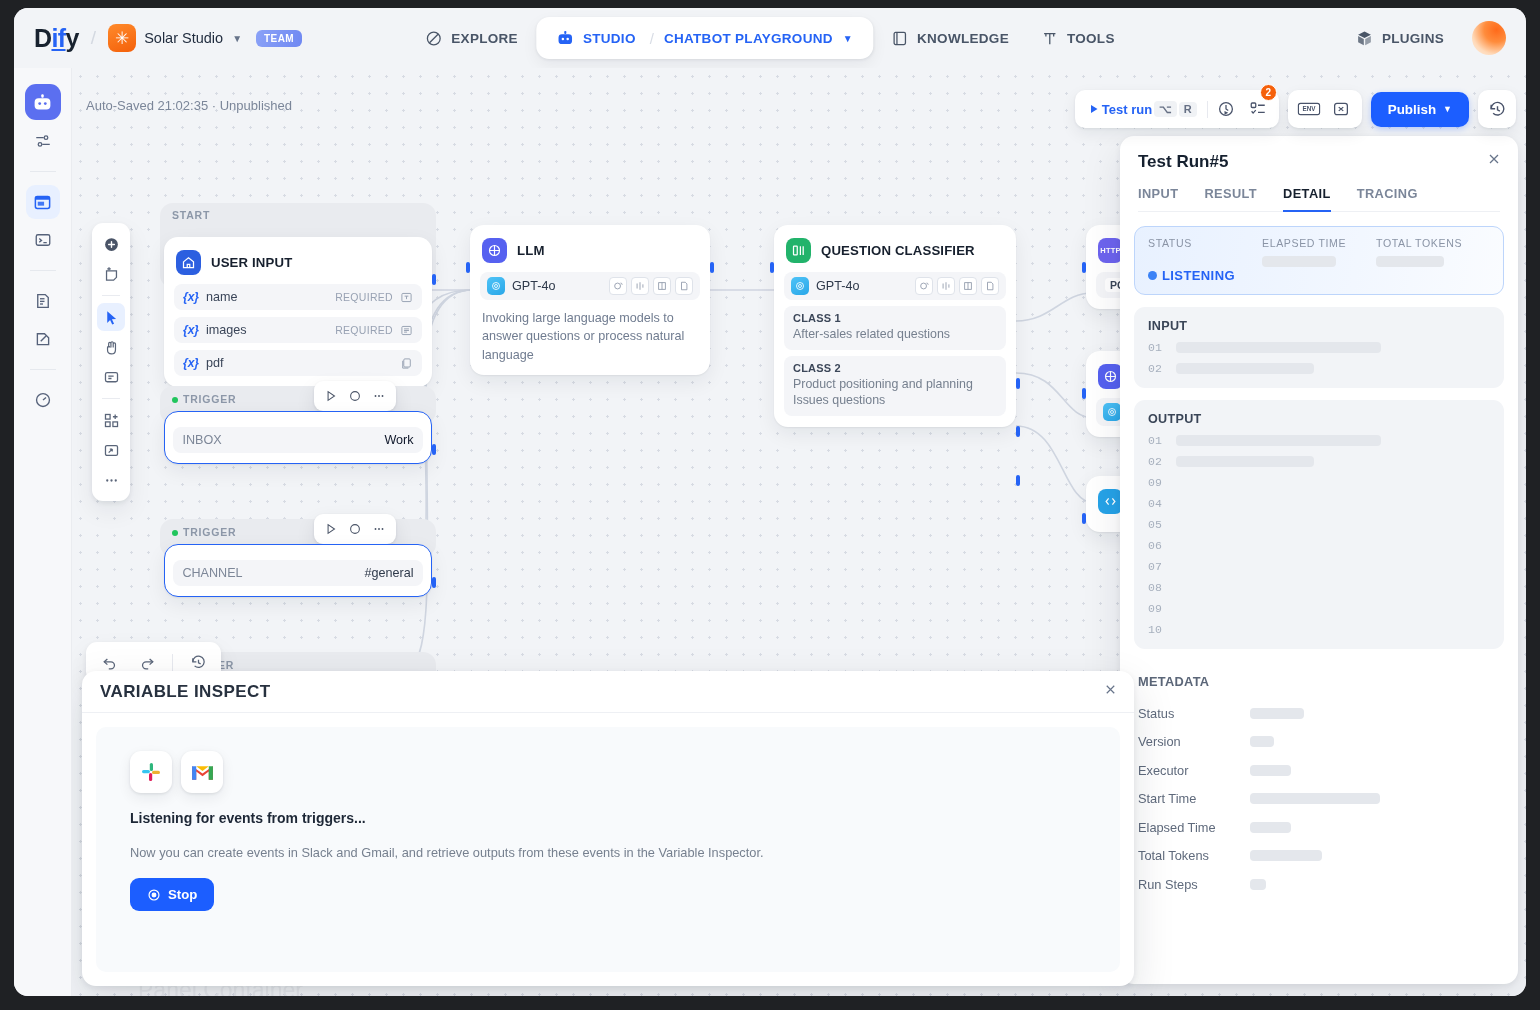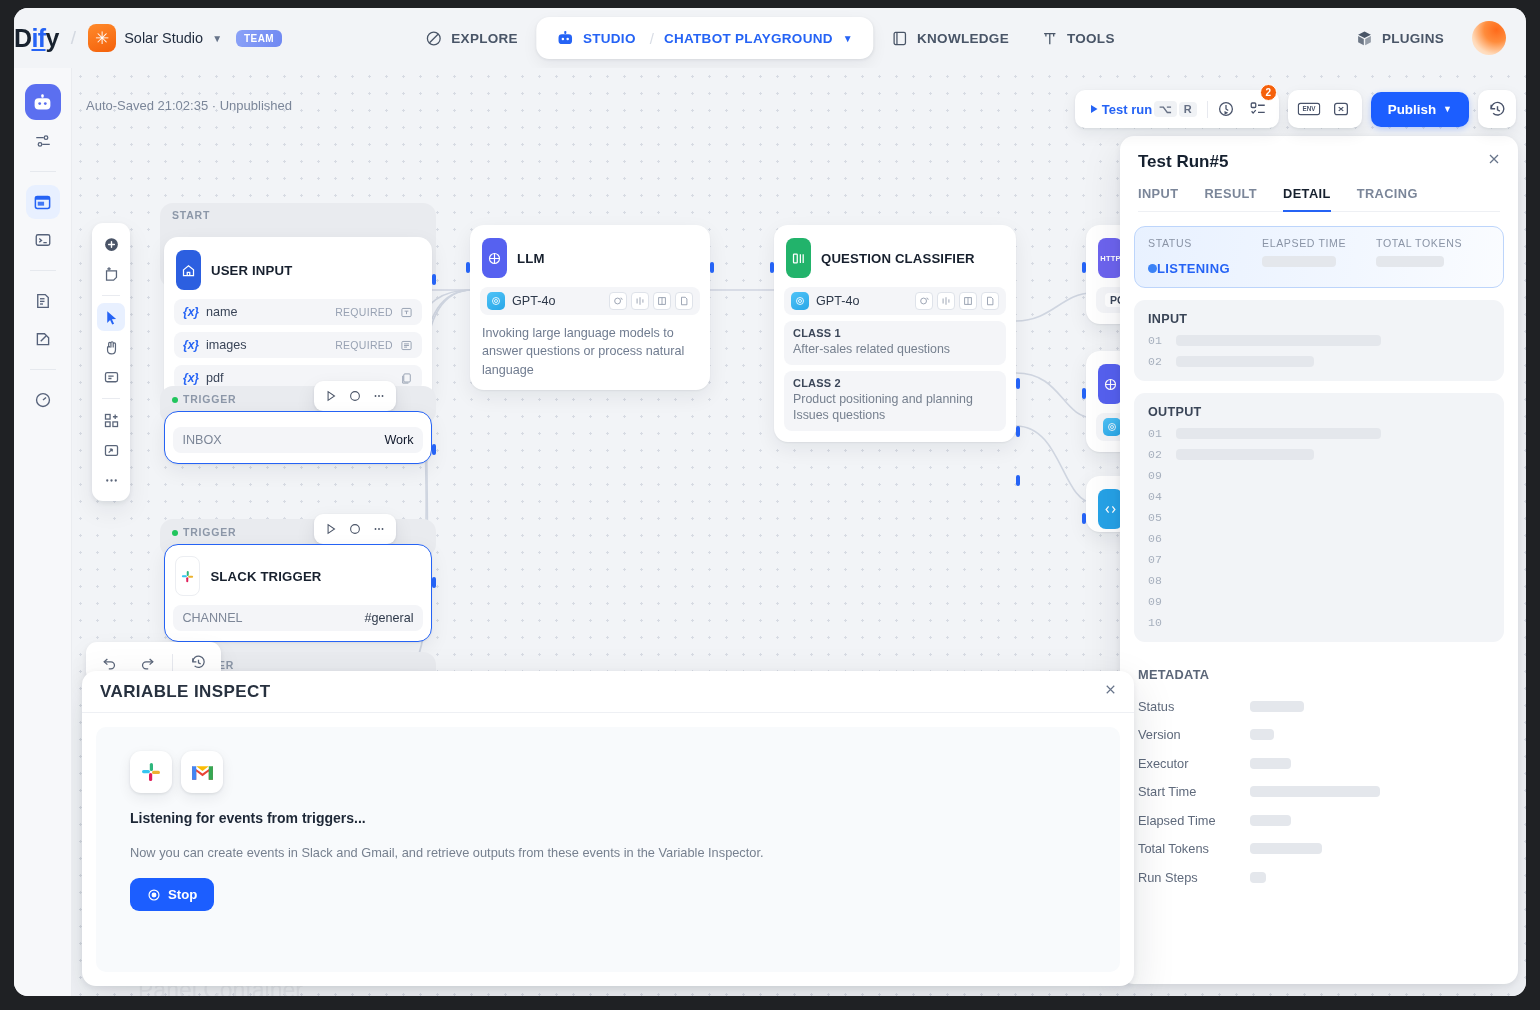--- a/index.html
+++ b/index.html
@@ -18,20 +18,21 @@
   }
 
   
   .header {
     position: absolute; left: 0; top: 0; width: 100%; height: 60px;
     background: #f2f4f7;
     display: flex; align-items: center;
   }
   .brand {
     display: flex; align-items: center; gap: 10px;
+    padding-left: 20px;
   }
   .logo { font-size: 25px; font-weight: 700; color: #18222f; letter-spacing: -0.6px; }
   .logo i { color: #2563f5; font-style: normal; text-decoration: underline; text-underline-offset: 2px; }
   .brand-sep { color: #d4d9e1; font-size: 19px; margin: 0 2px; font-weight: 300; }
   .app-chip { display: flex; align-items: center; gap: 8px; }
   .app-avatar {
     width: 28px; height: 28px; border-radius: 8px;
     background: linear-gradient(160deg,#ff8a2b,#f4600a);
     display: flex; align-items: center; justify-content: center;
     color: #fff; font-size: 17px; line-height: 1;
@@ -140,21 +141,21 @@
   .node {
     position: absolute;
     background: #fff;
     border-radius: 14px;
     box-shadow: 0 1px 2px rgba(16,24,40,.06), 0 7px 20px rgba(16,24,40,.07);
     padding: 10px 10px 11px;
   }
   .node.sel2 { border: 1.6px solid #2563f5; padding: 8.4px 8.4px 9.4px; }
   .node-head { display: flex; align-items: center; gap: 10px; padding: 3px 2px 2px; }
   .node-ico {
-    width: 25px; height: 40px; border-radius: 8px;
+    width: 25px; height: 25px; border-radius: 8px;
     display: flex; align-items: center; justify-content: center;
     color: #fff; flex: none;
   }
   .node-title {
     font-size: 13.2px; font-weight: 700; color: #17202e;
     letter-spacing: .15px; white-space: nowrap;
   }
   .node-row {
     margin-top: 7px; background: #f4f5f8; border-radius: 8px;
     padding: 6px 9px; display: flex; align-items: center; gap: 7px;
@@ -240,21 +241,21 @@
   .rp-tab.active { color: #16202e; border-bottom-color: #2563f5; }
   .rp-scroll { flex: 1; overflow: hidden; padding: 14px 14px 0; }
 
   .status-card {
     border: 1px solid #bdd5fb; border-radius: 11px;
     background: linear-gradient(100deg,#e8f1ff,#f2f7ff 60%, #fafcff);
     padding: 10px 13px 11px; display: flex;
   }
   .sc-col { flex: 1; }
   .sc-l { font-size: 10.6px; color: #8a94a6; letter-spacing: .6px; font-weight: 500; }
-  .sc-v { margin-top: 12px; font-size: 13px; font-weight: 700; color: #2563f5; letter-spacing: .4px; display: flex; align-items: center; }
+  .sc-v { margin-top: 19px; font-size: 13px; font-weight: 700; color: #2563f5; letter-spacing: .4px; display: flex; align-items: center; gap: 5px;}
   .sc-dot { width: 9px; height: 9px; border-radius: 50%; background: #3b82f6; display:inline-block; }
   .skel { background: #e4e7ec; border-radius: 4px; height: 11px; display: block; }
 
   .box {
     margin-top: 12px; background: #f2f4f7; border-radius: 11px; padding: 12px 14px 13px;
   }
   .box-t { font-size: 12.6px; font-weight: 700; color: #3a4557; letter-spacing: .3px; }
   .code-line { display: flex; align-items: center; gap: 14px; margin-top: 8px; }
   .ln { font-family: "Liberation Mono", monospace; font-size: 11.5px; color: #a7b0be; }
 
@@ -649,31 +650,20 @@
         </div>
         <div class="node-op">
           <svg width="14" height="14" viewBox="0 0 24 24" fill="currentColor">
               <circle cx="6" cy="12" r="1.6"></circle>
               <circle cx="12" cy="12" r="1.6"></circle>
               <circle cx="18" cy="12" r="1.6"></circle>
             </svg>
         </div>
       </div>
       <div class="node sel2" style="left:92px;top:476px;width:268px;">
-        <div class="node-head">
-          <div class="node-ico" style="background:#fff;border:1px solid #eceef2">
-            <svg width="15" height="15" viewBox="0 0 24 24">
-              <rect x="3" y="10" width="8" height="3.2" rx="1.6" fill="#36c5f0"></rect>
-              <rect x="10.8" y="3" width="3.2" height="8" rx="1.6" fill="#2eb67d"></rect>
-              <rect x="13" y="10.8" width="8" height="3.2" rx="1.6" fill="#ecb22e"></rect>
-              <rect x="10" y="13" width="3.2" height="8" rx="1.6" fill="#e01e5a"></rect>
-            </svg>
-          </div>
-          <div class="node-title">SLACK TRIGGER</div>
-        </div>
         <div class="node-row">
           <span style="color:#7d8798">CHANNEL</span>
           <span class="spacer"></span>
           <span style="color:#2e394a;font-weight:500">#general</span>
         </div>
         <div class="port" style="right:-5px;top:32px;"></div>
       </div>
 
       <div class="grp-bg" style="left:88px;top:584px;width:276px;height:38px;"></div>
       <div class="grp-label" style="left:137px;top:591px">GER</div>

